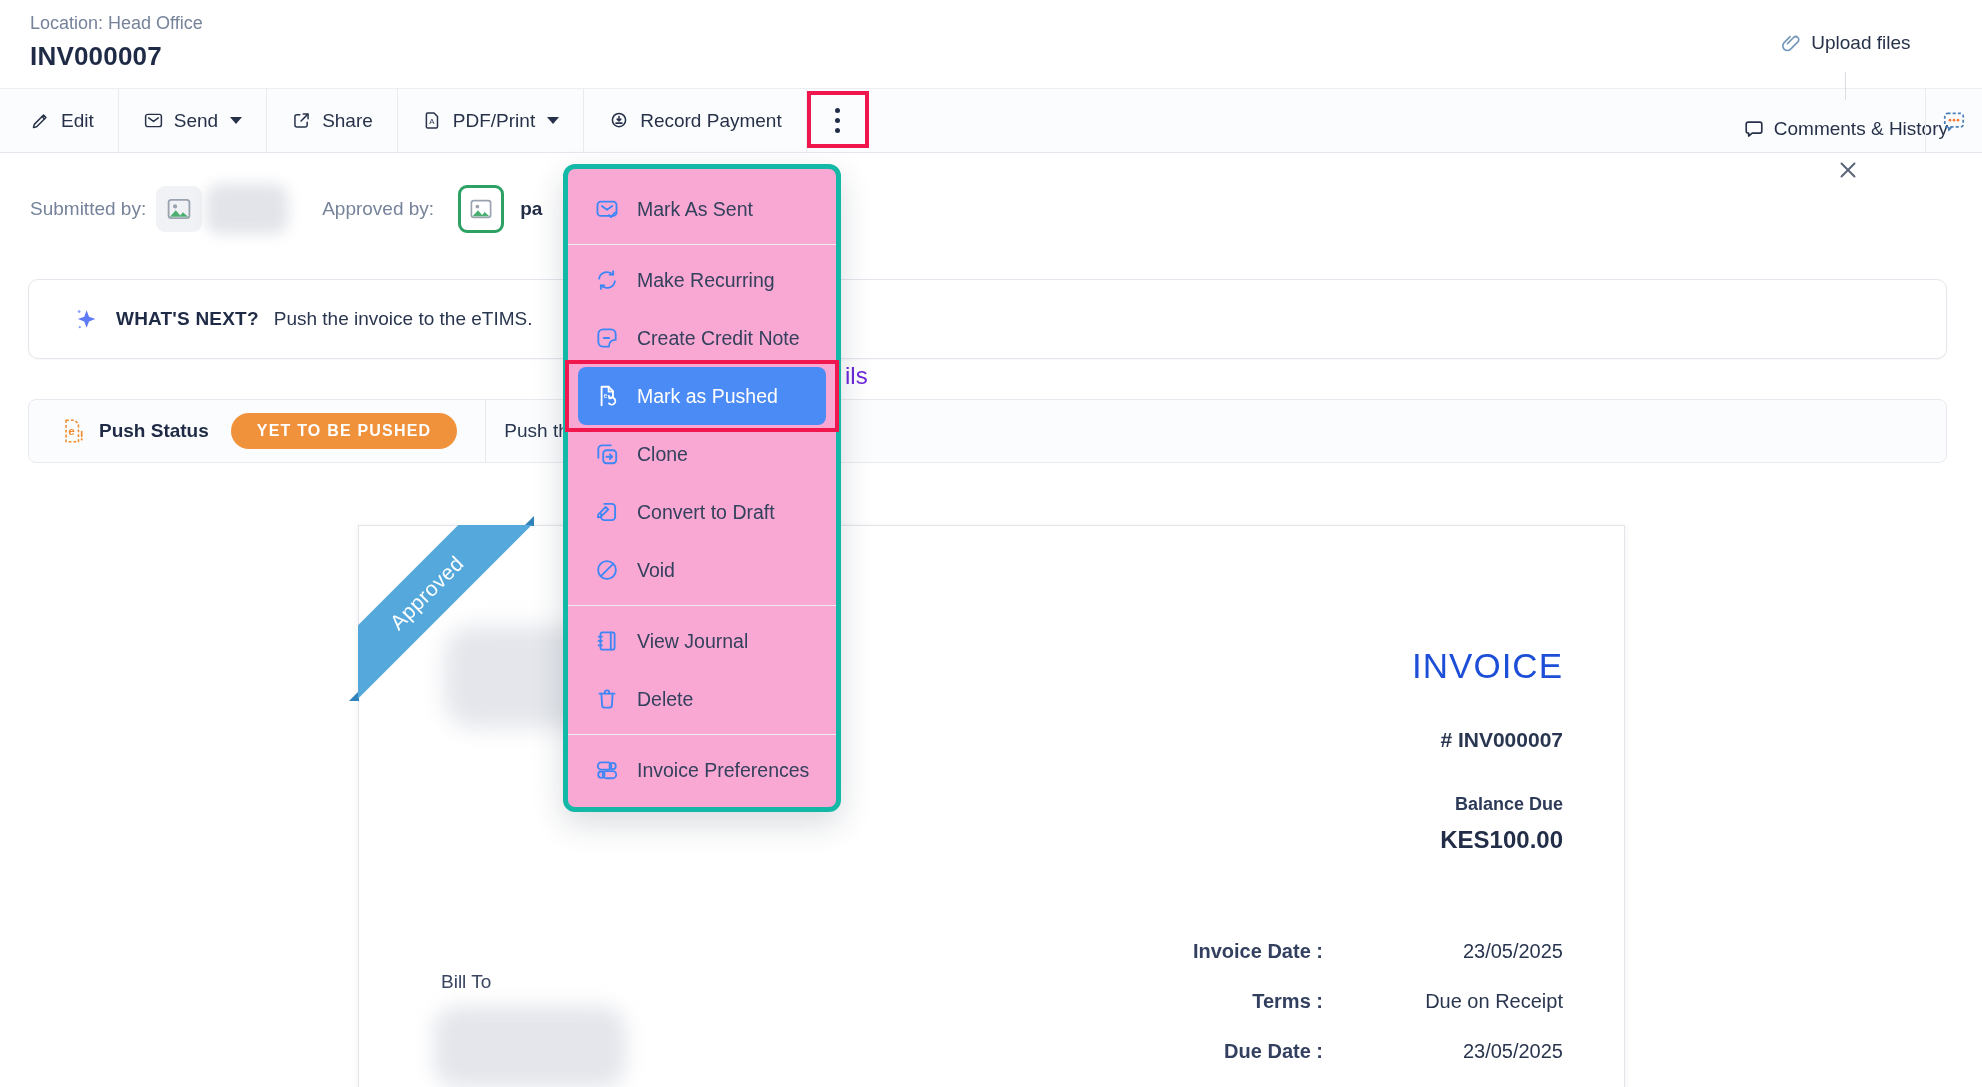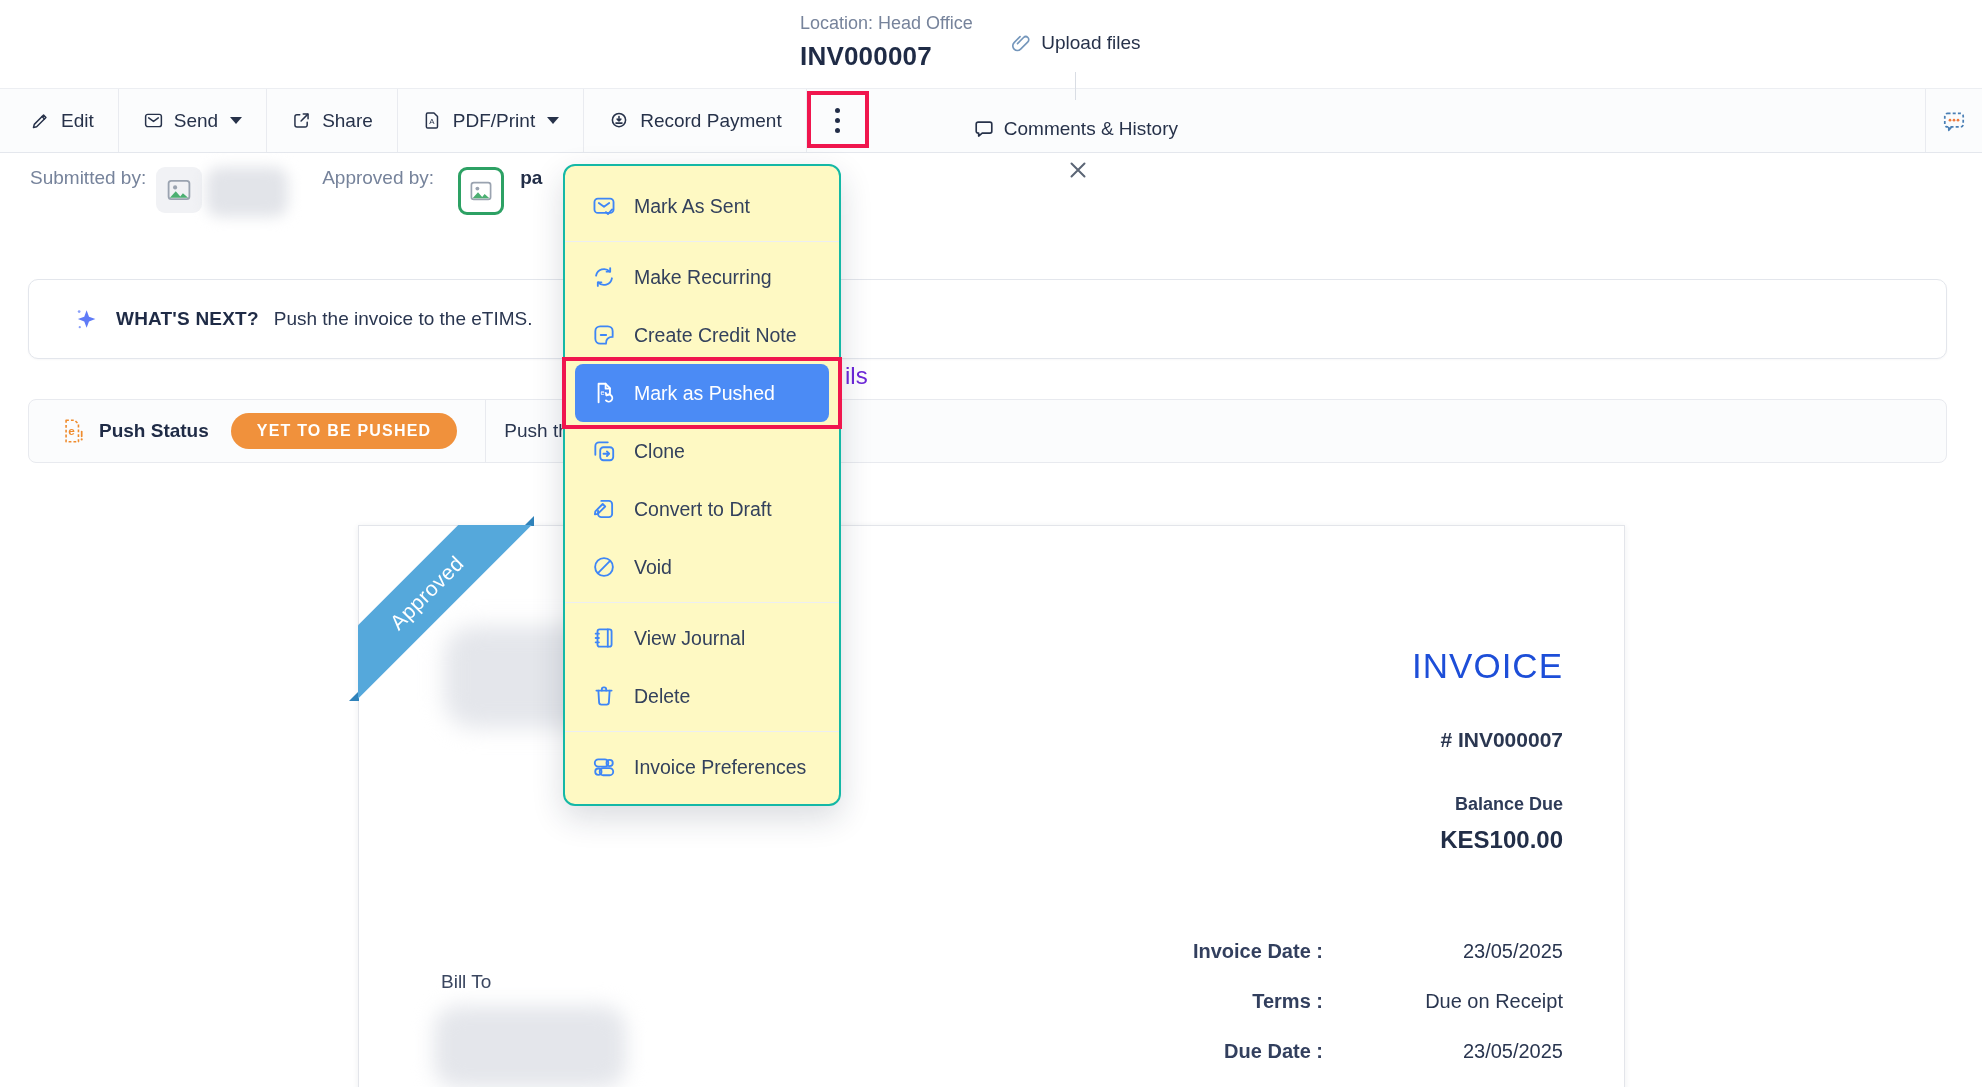--- a/index.html
+++ b/index.html
@@ -3,37 +3,37 @@
 <meta charset="utf-8">
 <style>
   html,body{margin:0;padding:0;}
   body{
     width:1982px;height:1087px;overflow:hidden;position:relative;
     background:#ffffff;color:#222e48;
     font-family:"Liberation Sans","DejaVu Sans",sans-serif;
     -webkit-font-smoothing:antialiased;
   }
   
-  .hdr{display:flex;justify-content:center;align-items:flex-start;height:88px;padding:10px 34px 0 30px;box-sizing:border-box;}
+  .hdr{display:flex;justify-content:space-between;align-items:flex-start;height:88px;padding:10px 34px 0 30px;box-sizing:border-box;}
   .hdr-location{font-size:18px;color:#76839b;line-height:26px;}
   .hdr-title{font-size:26px;font-weight:bold;color:#1f2b46;line-height:40px;letter-spacing:.2px;}
   .hdr-right{display:flex;align-items:center;gap:18px;margin-top:22px;flex-direction:column;}
   .hdr-link{display:flex;align-items:center;gap:9px;font-size:19px;color:#27324a;cursor:pointer;}
   .hdr-sep{width:1px;height:28px;background:#d9dde4;}
   .icon{display:inline-flex;align-items:center;justify-content:center;}
   
   .toolbar{display:flex;align-items:stretch;height:65px;border-top:1px solid #eceef2;border-bottom:1px solid #e4e7ed;background:#fbfcfd;box-sizing:border-box;}
   .tb-btn{display:flex;align-items:center;gap:10px;padding:0 24px;font-size:19px;color:#27324a;border-right:1px solid #e9ebf0;cursor:pointer;white-space:nowrap;justify-content:space-between;}
   .tb-caret{width:0;height:0;border-left:6px solid transparent;border-right:6px solid transparent;border-top:7px solid #27324a;margin-left:2px;}
   .tb-more{position:relative;width:62px;display:flex;align-items:center;justify-content:center;cursor:pointer;}
   .red-frame-more{position:absolute;left:0;right:0;top:2px;bottom:4px;border:4px solid #f0164e;pointer-events:none;}
   .tb-spacer{flex:1;}
   .tb-chat{display:flex;align-items:center;justify-content:center;width:56px;border-left:1px solid #e9ebf0;cursor:pointer;}
   
-  .approval{position:relative;height:98px;display:flex;padding:14px 0 0 30px;box-sizing:border-box;}
+  .approval{position:relative;height:98px;display:flex;align-items:center;padding:14px 0 0 30px;box-sizing:border-box;}
   .ap-label{font-size:19px;color:#76839b;margin-right:10px;}
   .avatar{width:46px;height:46px;border-radius:9px;background:#f1f2f5;display:flex;align-items:center;justify-content:center;overflow:hidden;}
   .avatar.approved{border:3px solid #2da164;width:40px;height:42px;background:#fff;}
   .blur-blob{background:#e2e4e9;filter:blur(7px);border-radius:14px;}
   .ap-nameblob{width:82px;height:50px;margin-left:4px;}
   .ap-gap{width:34px;}
   .ap-partial{font-size:19px;font-weight:bold;color:#222e48;margin-left:16px;}
   .ap-details{position:absolute;left:845px;top:209px;font-size:24px;color:#6d28d9;cursor:pointer;}
   
   .banner{margin:28px 0 0 28px;width:1919px;height:80px;box-sizing:border-box;border:1px solid #e3e6ec;border-radius:10px;
@@ -61,21 +61,21 @@
   .doc-number{position:absolute;right:61px;top:202px;font-size:21px;font-weight:bold;color:#2a3650;}
   .balance-label{position:absolute;right:61px;top:268px;font-size:18px;font-weight:bold;color:#2e3b58;}
   .balance-value{position:absolute;right:61px;top:300px;font-size:24px;font-weight:bold;color:#222e48;}
   .fields{position:absolute;right:61px;top:400px;}
   .field-row{display:flex;justify-content:flex-end;align-items:center;height:50px;font-size:20px;}
   .field-label{color:#323f5e;text-align:right;font-weight:bold;}
   .field-value{width:240px;text-align:right;color:#2a3650;}
   .billto{position:absolute;left:82px;top:445px;font-size:19px;color:#3a4660;}
   .billto-blob{position:absolute;left:75px;top:480px;width:192px;height:82px;border-radius:24px;filter:blur(10px);background:#e4e6eb;}
   
-  .menu{position:absolute;left:563px;top:164px;width:278px;box-sizing:border-box;background:#fef9c3;border:2px solid #14b8a6;border-radius:12px;
+  .menu{position:absolute;left:563px;top:164px;width:278px;box-sizing:border-box;background:#f9a8d4;border:5px solid #14b8a6;border-radius:12px;
     box-shadow:0 12px 32px rgba(25,35,65,.16);padding:11px 0 8px 0;z-index:50;}
   .menu-item{position:relative;height:58px;display:flex;align-items:center;gap:17px;padding:0 0 0 26px;font-size:19.5px;color:#33415c;cursor:pointer;}
   .menu-item .mi-icon{width:26px;height:26px;color:#3e86f6;}
   .menu-divider{height:1px;background:#eceef2;margin:6px 0;}
   .menu-item.highlighted{background:#4b8bf5;color:#fff;border-radius:8px;margin:0 10px;padding-left:16px;}
   .menu-item.highlighted .mi-icon{color:#fff;}
   .red-frame-item{position:absolute;left:-13px;right:-13px;top:-7px;bottom:-7px;border:4px solid #f0164e;pointer-events:none;z-index:60;}
   svg{display:block;}
   .dots3{display:flex;flex-direction:column;gap:5px;align-items:center;}
   .dots3 span{width:5px;height:5px;border-radius:50%;background:#222e48;}

